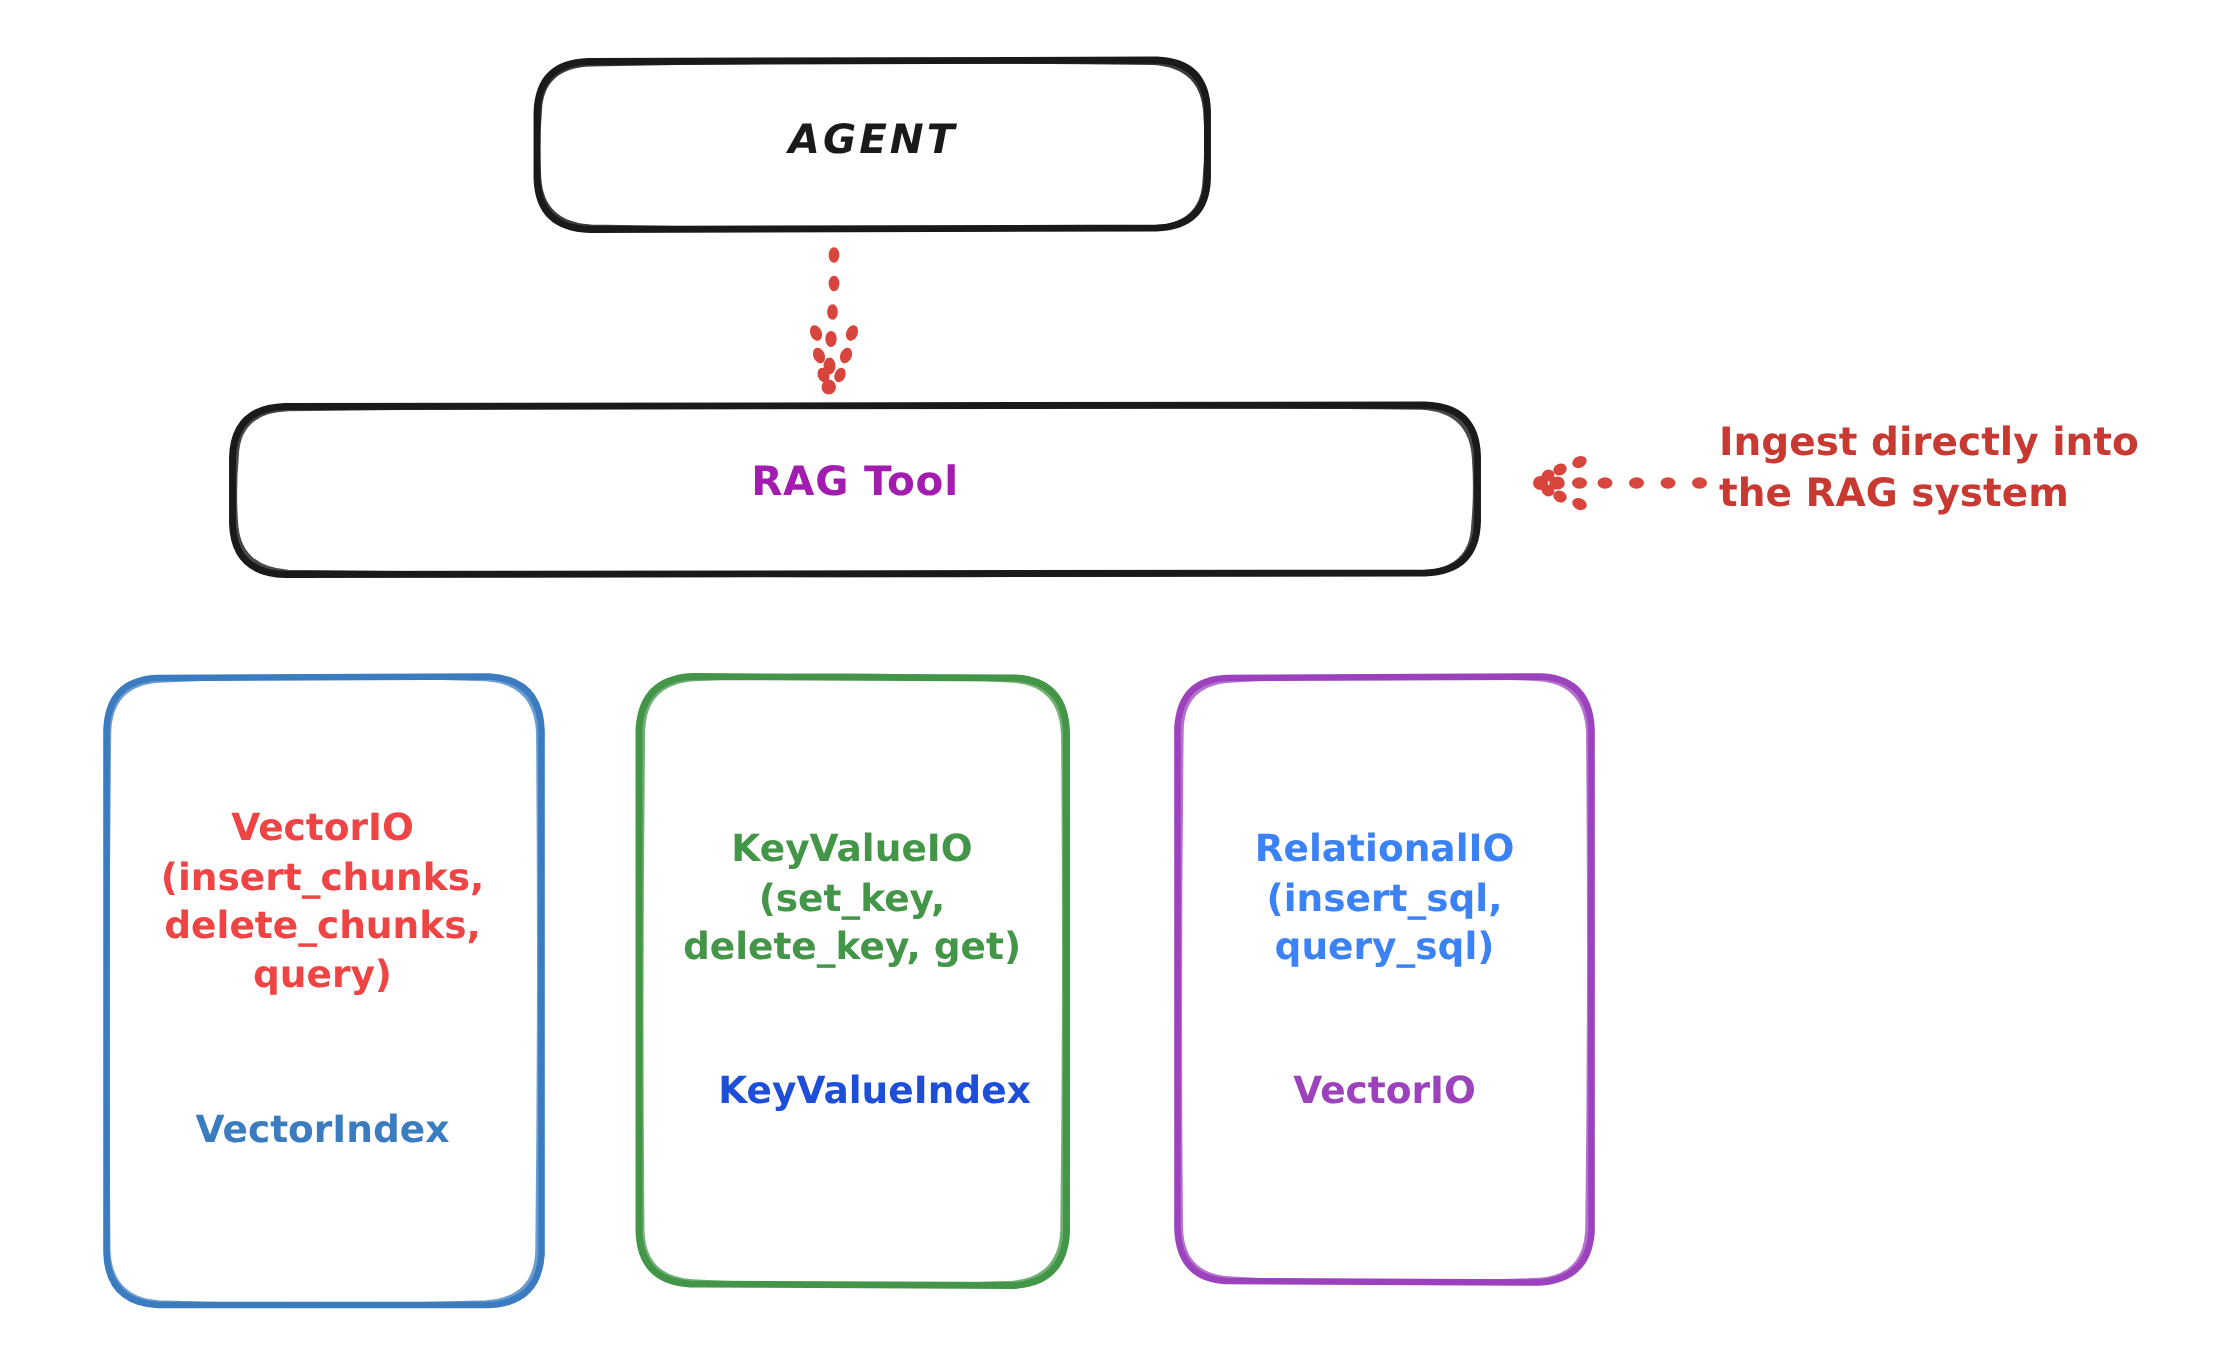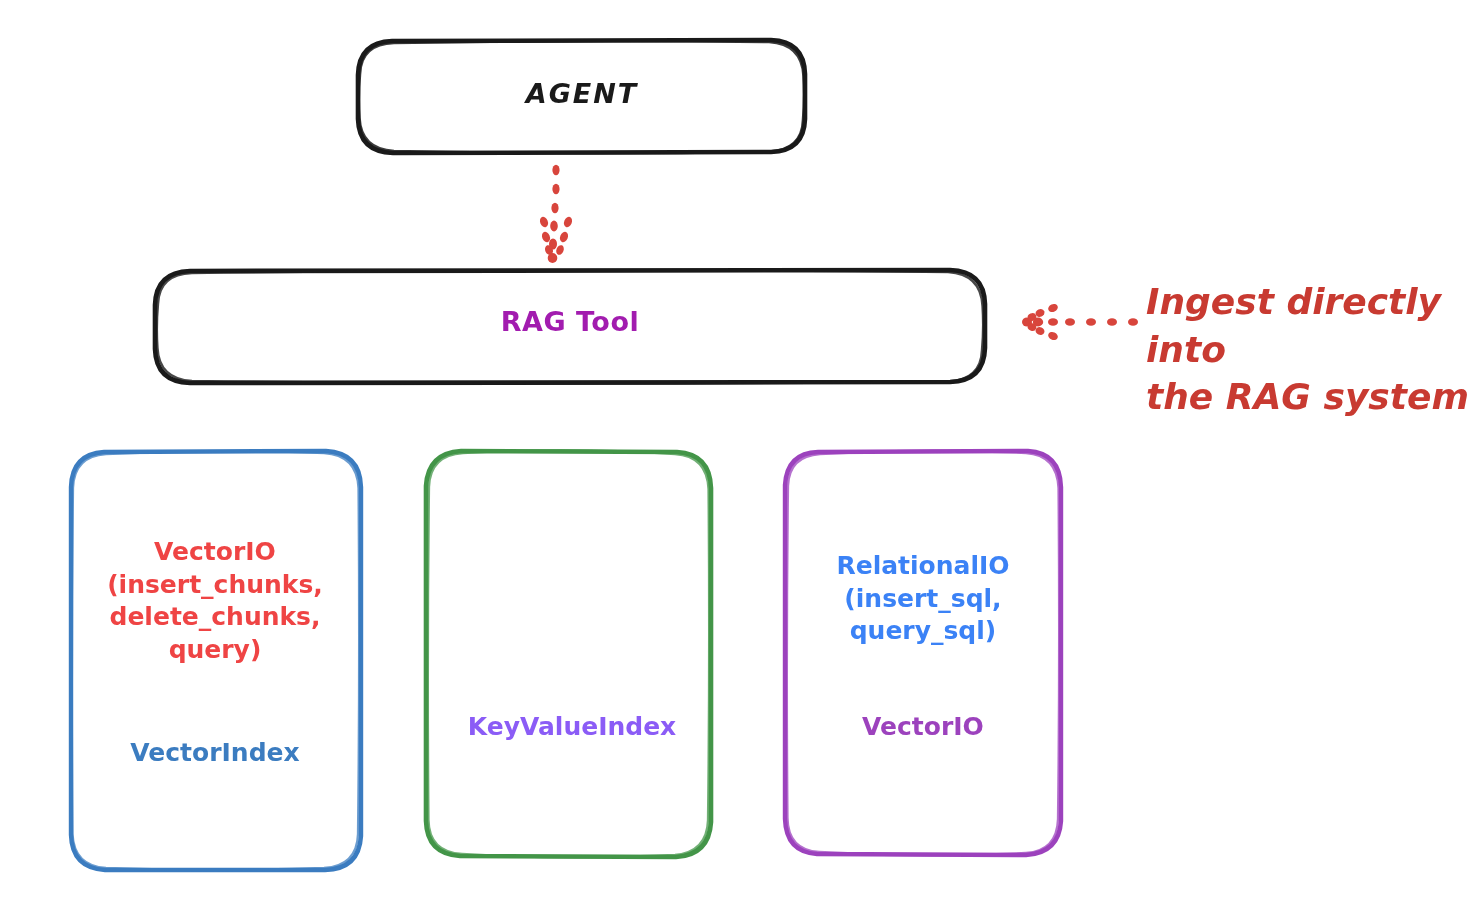--- a/index.html
+++ b/index.html
@@ -70,36 +70,35 @@
     position: absolute;
     text-align: center;
     font-family: "DejaVu Sans", sans-serif;
     font-size: 25px;
     font-weight: 600;
     user-select: none;
   }
   #vector-text   { left: 72px;  top: 536px; width: 286px; color: #ef4444; }
   #vector-sub    { left: 72px;  top: 738px; width: 286px; color: #3b7cc0; }
   #keyvalue-text { left: 426px; top: 550px; width: 284px; color: #439548; }
-  #keyvalue-sub  { left: 430px; top: 712px; width: 284px; color: #8b5cf6; }
+  #keyvalue-sub  { left: 441px; top: 712px; width: 284px; color: #1d4ed8; }
   #relational-text { left: 786px; top: 550px; width: 274px; color: #3b82f6; }
   #relational-sub  { left: 786px; top: 712px; width: 274px; color: #9c42bd; }
 
   #annotation-text {
     position: absolute;
     left: 1146px;
     top: 278px;
     width: 330px;
     text-align: left;
     white-space: pre-line;
     line-height: 1.32;
     font-family: "DejaVu Sans", sans-serif;
-    font-size: 36px;
-    font-weight: 600;
-    font-style: italic;
+    font-size: 26px;
+    font-weight: 600;
     color: #c83a31;
     user-select: none;
   }
   .hit {
     position: absolute;
     background: transparent;
   }
 </style>
 </head>
 <body>
@@ -173,20 +172,23 @@
   <div class="node-label" id="agent-label">AGENT</div>
 
   <div class="node-label" id="ragtool-label">RAG Tool</div>
 
   <div class="card-text" id="vector-text">VectorIO
 (insert_chunks,
 delete_chunks,
 query)</div>
   <div class="card-sub" id="vector-sub">VectorIndex</div>
 
+  <div class="card-text" id="keyvalue-text">KeyValueIO
+(set_key,
+delete_key, get)</div>
   <div class="card-sub" id="keyvalue-sub">KeyValueIndex</div>
 
   <div class="card-text" id="relational-text">RelationalIO
 (insert_sql,
 query_sql)</div>
   <div class="card-sub" id="relational-sub">VectorIO</div>
 
   <div id="annotation-text">Ingest directly into
 the RAG system</div>
 

